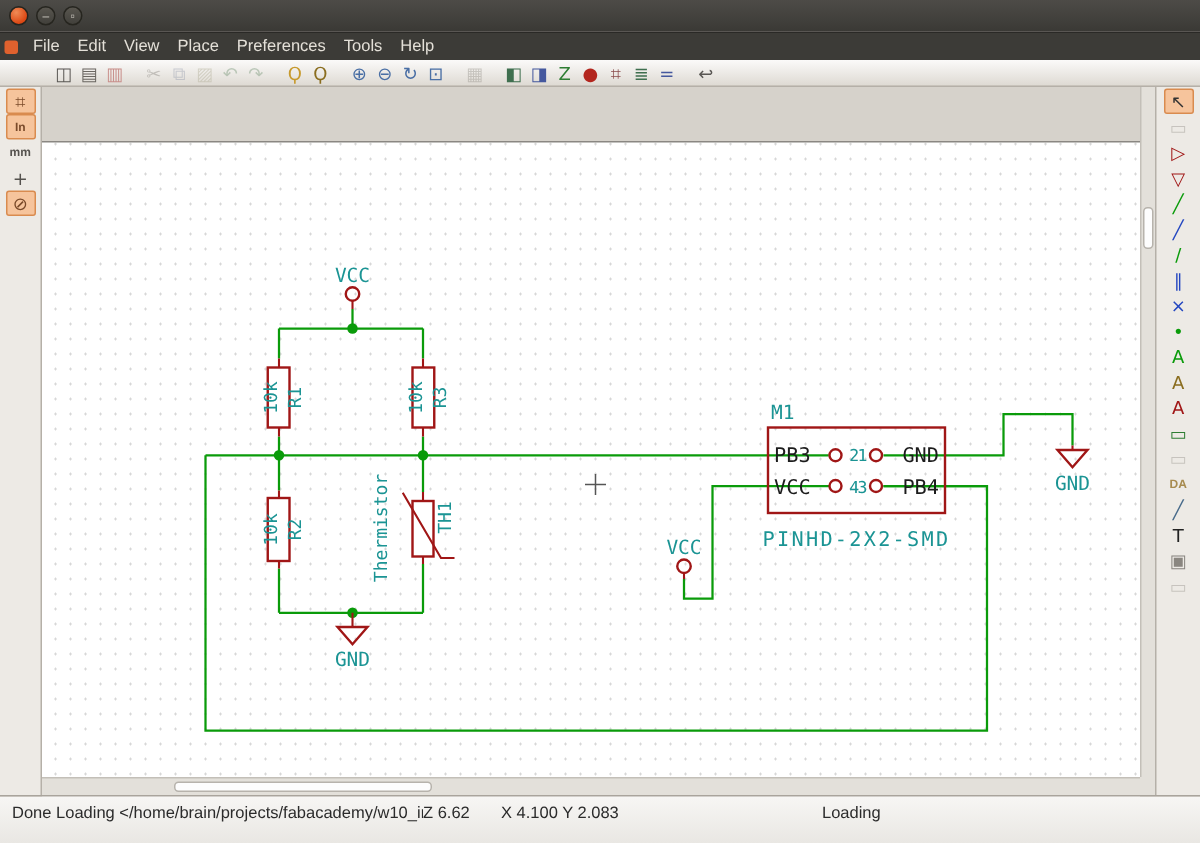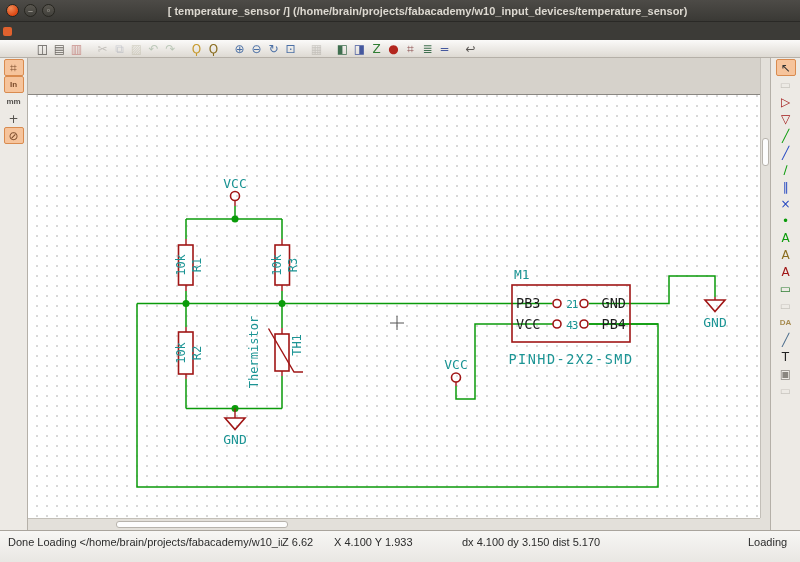--- a/index.html
+++ b/index.html
@@ -92,25 +92,33 @@
 </style>
 </head>
 <body>
 
 <div class="titlebar">
   <div class="winbtns">
     <div class="winbtn close"></div>
     <div class="winbtn min">–</div>
     <div class="winbtn max">▫</div>
   </div>
-  <div class="title-text">[ temperature_sensor /] (/home/brain/projects/fabacademy/w10_input_devices/temperature_sensor)</div>
 </div>
 
 <div class="menubar">
   <div class="app-icon"></div>
+  <div id="menu-items" style="display:flex;">
+      <div class="menu-item">File</div>
+      <div class="menu-item">Edit</div>
+      <div class="menu-item">View</div>
+      <div class="menu-item">Place</div>
+      <div class="menu-item">Preferences</div>
+      <div class="menu-item">Tools</div>
+      <div class="menu-item">Help</div>
+    </div>
 </div>
 
 <div class="toolbar" id="top-toolbar">
     <div class="tb-btn">
       <span class="glyph" style="color: rgb(90, 87, 84);">◫</span>
     </div>
     <div class="tb-btn">
       <span class="glyph" style="color: rgb(107, 103, 98);">▤</span>
     </div>
     <div class="tb-btn">
@@ -372,17 +380,16 @@
     </div>
     <div class="tb-btn disabled">
       <span class="glyph" style="color: rgb(154, 150, 143);">▭</span>
     </div>
   </div>
 
 <div class="statusbar">
   <div class="cells">
     <div class="sb-cell sb-msg">Done Loading &lt;/home/brain/projects/fabacademy/w10_input_devic...</div>
     <div class="sb-cell sb-zoom">Z 6.62</div>
-    <div class="sb-cell sb-cursor">X 4.100 Y 1.933</div>
-    <div class="sb-cell sb-delta">dx 4.100  dy 3.150  dist 5.170</div>
+    <div class="sb-cell sb-cursor">X 4.100 Y 2.083</div>
     <div class="sb-cell sb-units">Loading</div>
   </div>
 </div>
 
 </body></html>

